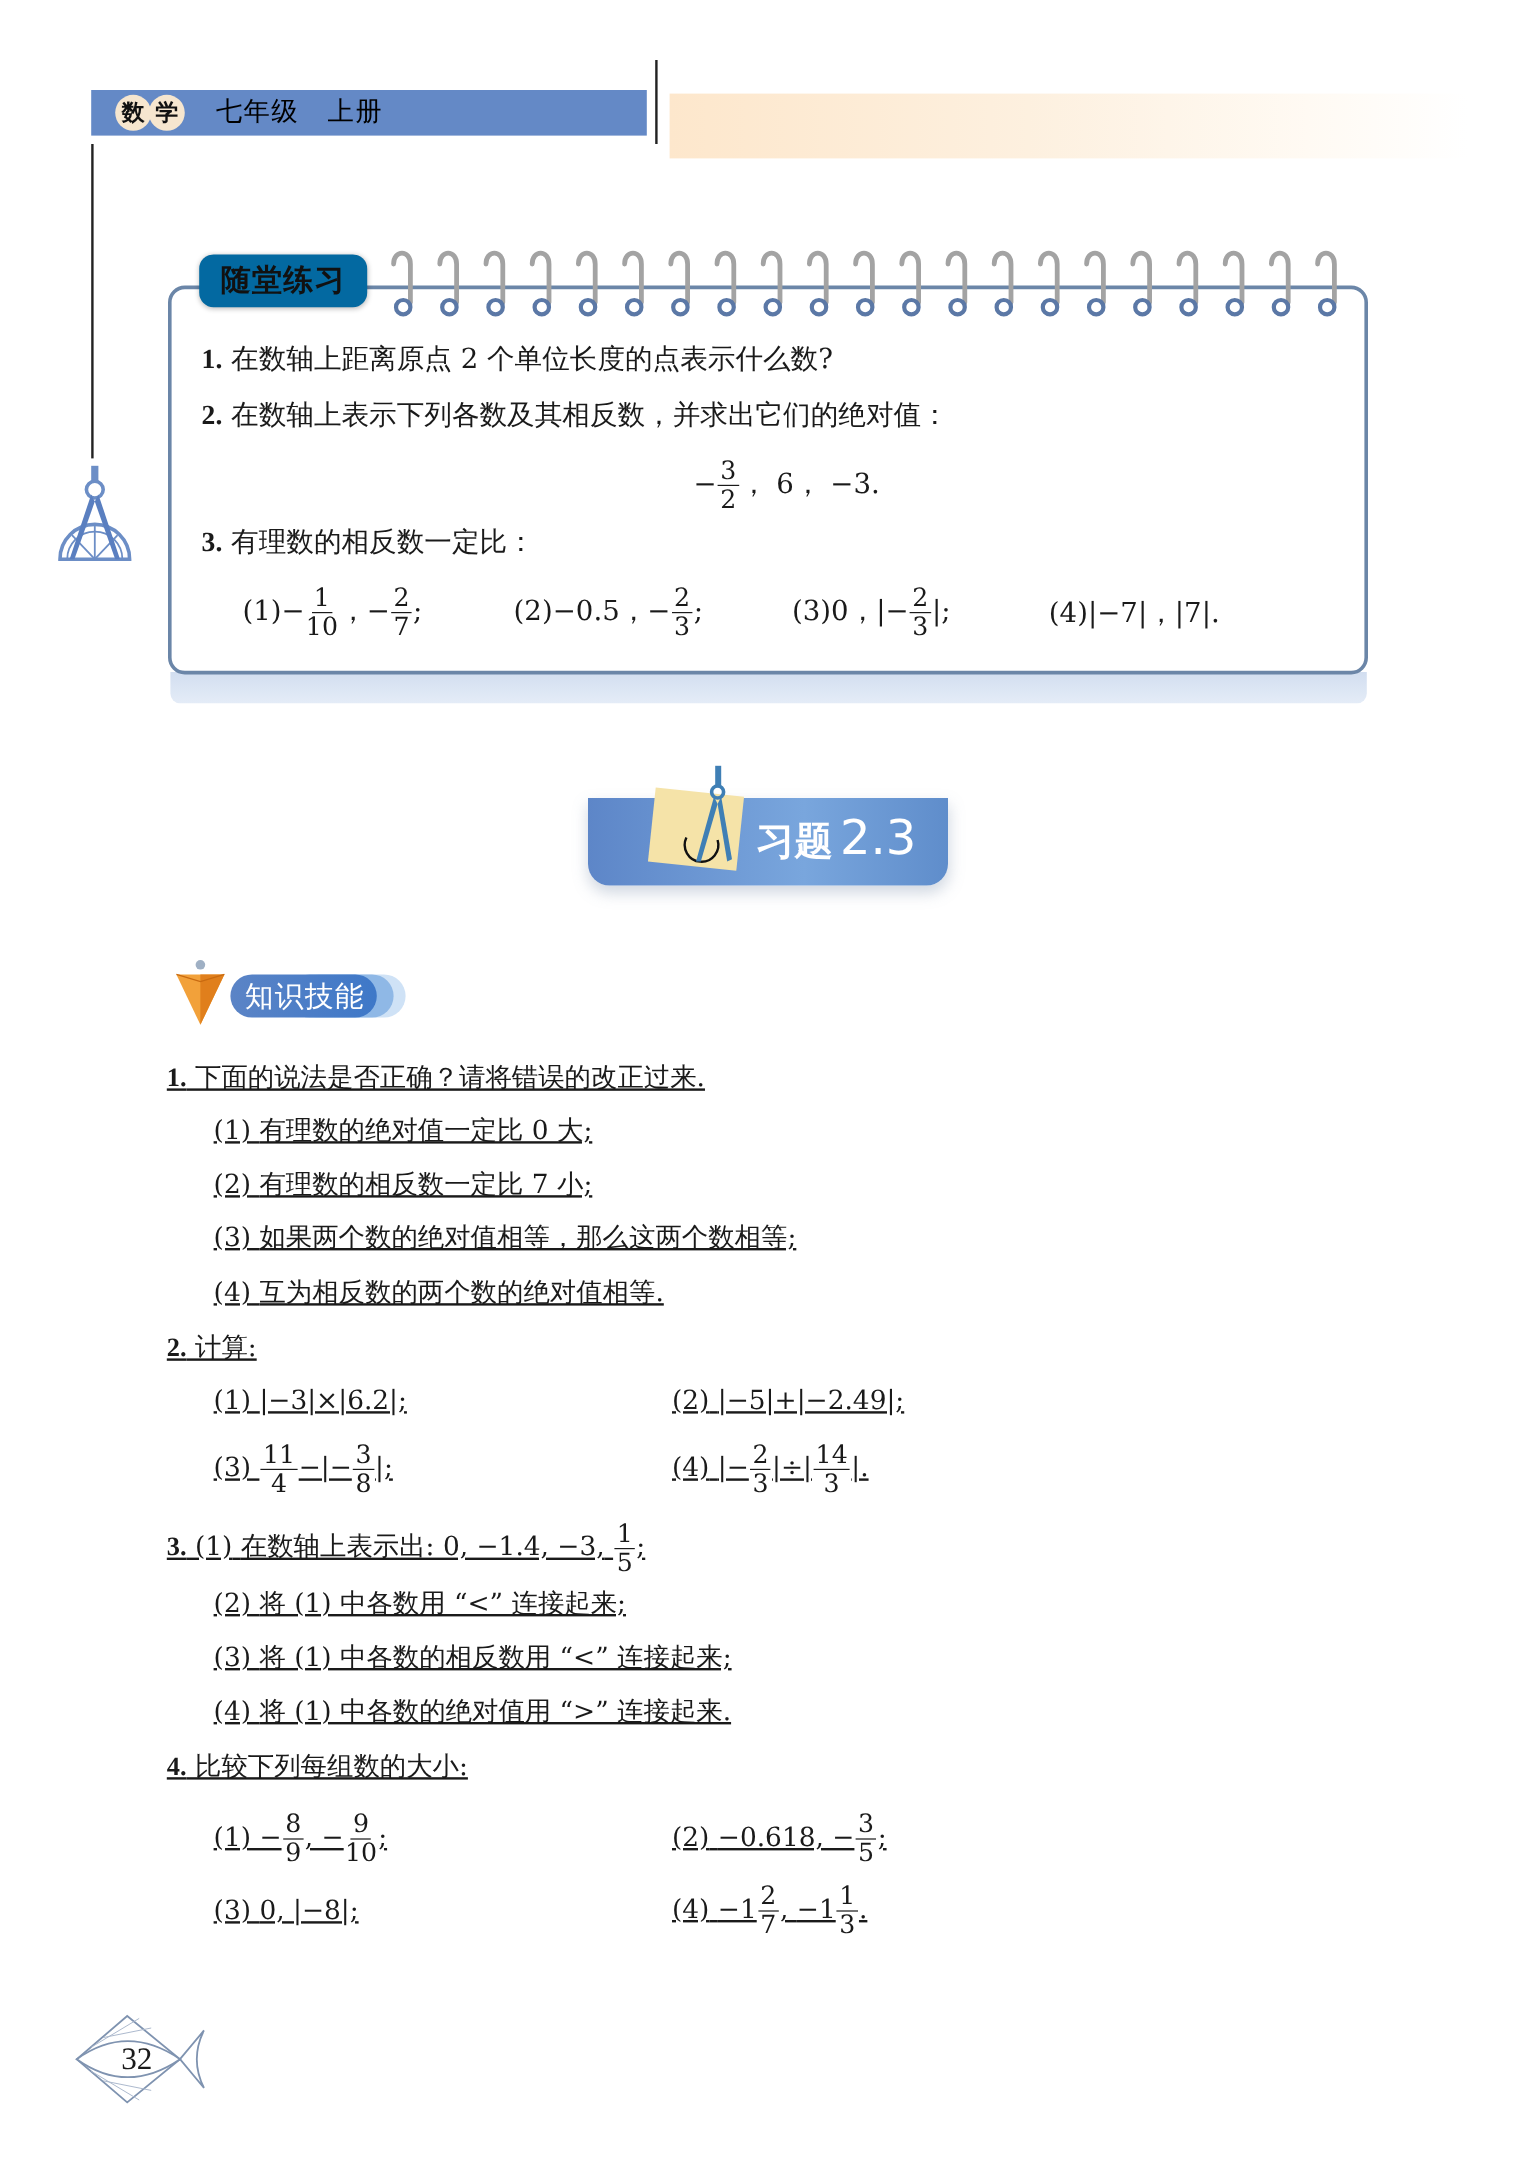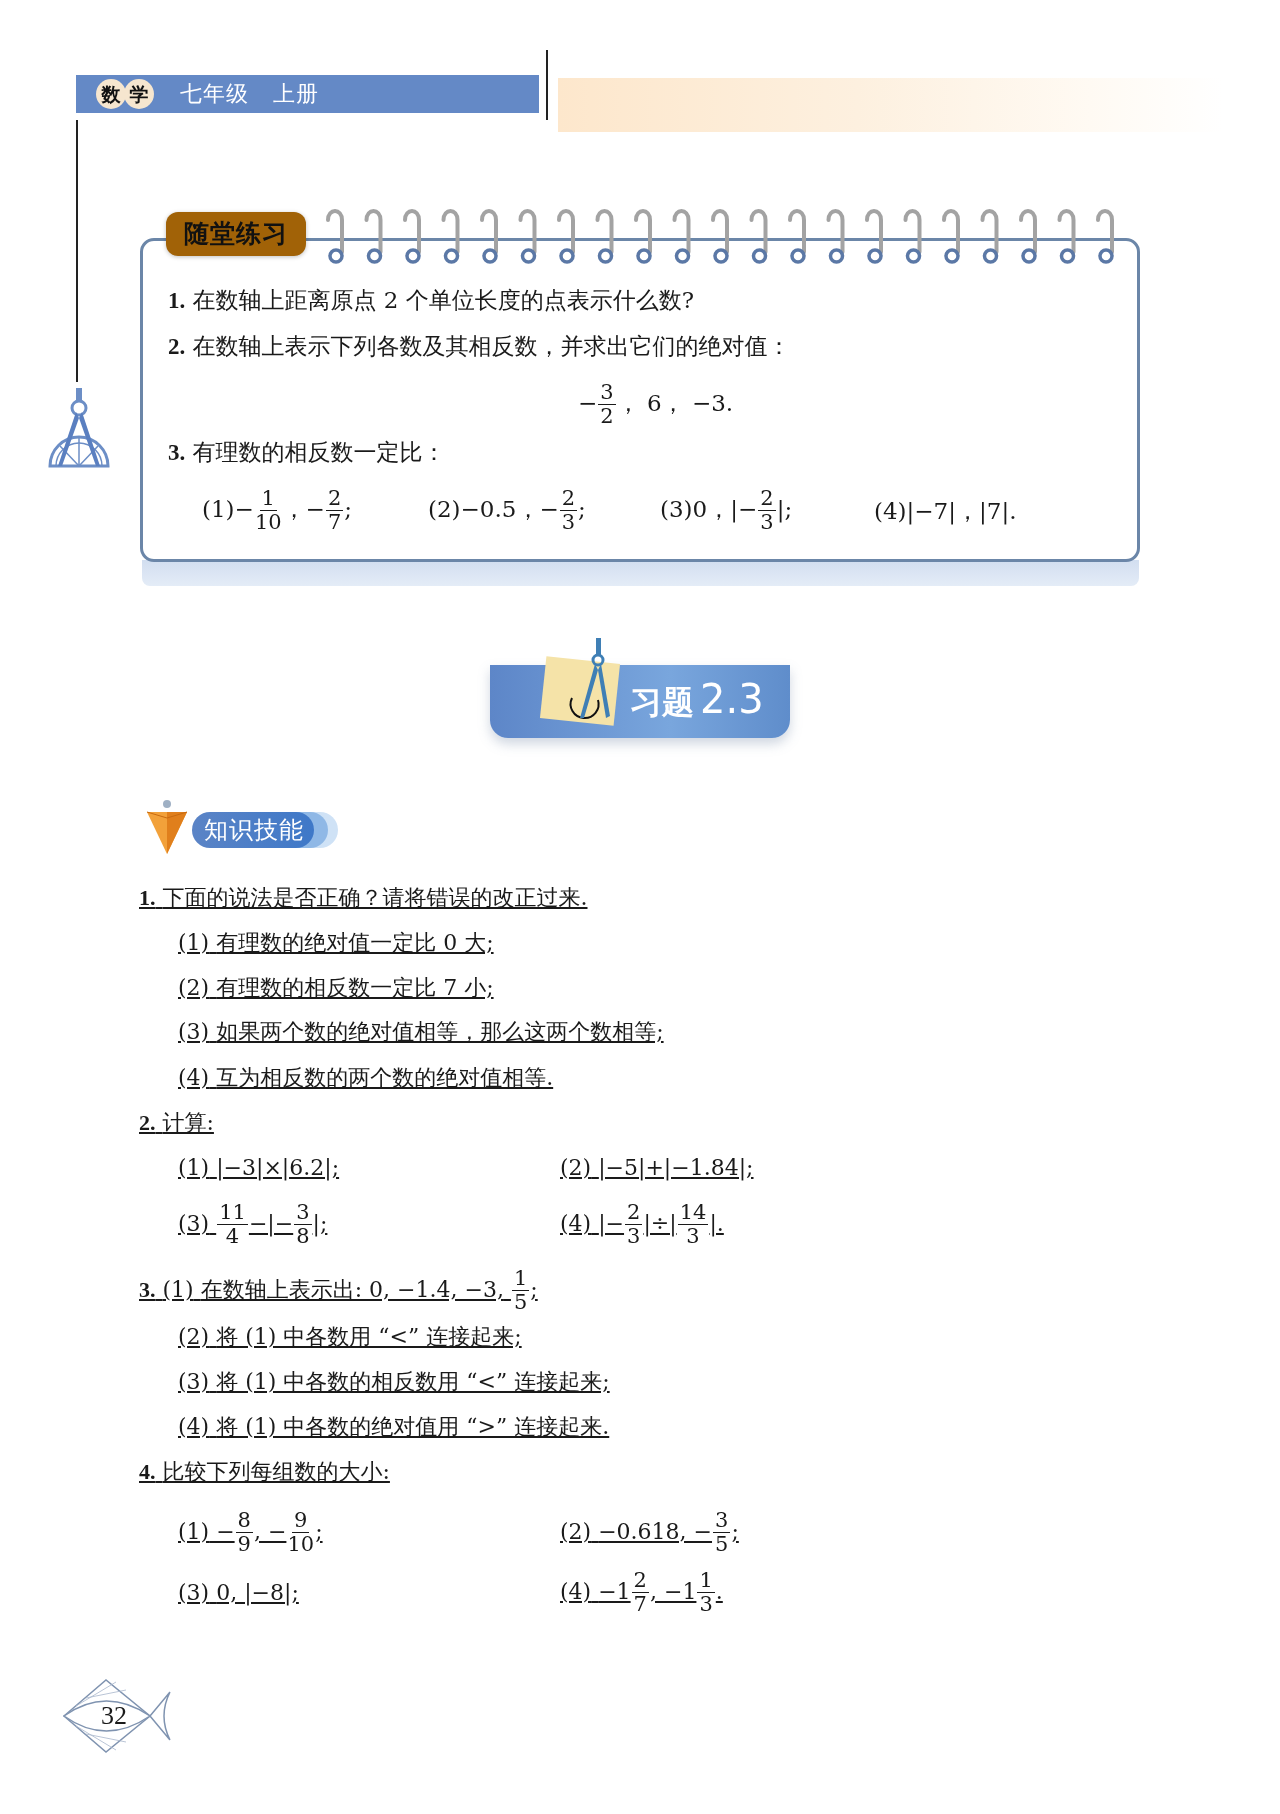--- a/index.html
+++ b/index.html
@@ -3,29 +3,29 @@
 <meta charset="utf-8">
 <style>
   html,body{margin:0;padding:0;}
   body{width:1280px;height:1814px;position:relative;background:#ffffff;overflow:hidden;
        font-family:"DejaVu Serif","Liberation Serif",serif;color:#1a1a1a;}
   .abs{position:absolute;}
   
   .hdr-bar{left:76px;top:75px;width:463px;height:38px;background:#6489c6;}
   .badge{top:4px;width:30px;height:30px;border-radius:50%;background:#f6e6cf;
          font-family:"DejaVu Sans",sans-serif;font-weight:bold;font-size:19px;line-height:30px;text-align:center;color:#111;}
-  .hdr-title{left:104px;top:4px;color:#ffffff;font-family:"DejaVu Sans",sans-serif;font-size:22px;line-height:30px;letter-spacing:1px;white-space:pre;}
+  .hdr-title{left:104px;top:4px;color:#000000;font-family:"DejaVu Sans",sans-serif;font-size:22px;line-height:30px;letter-spacing:1px;white-space:pre;}
   .vdiv{left:546px;top:50px;width:2px;height:70px;background:#222;}
   .orange-bar{left:558px;top:78px;width:665px;height:54px;
      background:linear-gradient(90deg,#fde7cc 0%,#fdf0df 45%,#fffaf3 80%,#ffffff 100%);}
   .vline{left:76px;top:120px;width:2px;height:262px;background:#222;}
   
   .pbox{left:140px;top:238px;width:1000px;height:324px;border:3px solid #6b86a8;border-top-width:3px;border-radius:14px;background:#fff;box-sizing:border-box;}
   .pbox-shadow{left:142px;top:560px;width:997px;height:26px;background:linear-gradient(#d2def0,#e4ecf7);border-radius:0 0 8px 8px;}
-  .plabel{left:166px;top:212px;width:140px;height:44px;background:#a16207;border-radius:12px;box-shadow:0 1px 4px rgba(0,0,0,0.25);
+  .plabel{left:166px;top:212px;width:140px;height:44px;background:#0369a1;border-radius:12px;box-shadow:0 1px 4px rgba(0,0,0,0.25);
           font-family:"DejaVu Sans",sans-serif;font-weight:bold;font-size:25px;line-height:44px;text-align:center;color:#111;letter-spacing:1px;}
   .line{font-size:23px;line-height:30px;white-space:nowrap;}
   .num{font-weight:bold;font-family:"Liberation Serif",serif;}
   .frac{display:inline-flex;flex-direction:column;align-items:center;vertical-align:middle;margin:0 1px;line-height:1;}
   .frac .n{border-bottom:1.5px solid #1a1a1a;padding:0 2px 1px;font-size:21px;}
   .frac .d{padding-top:1px;font-size:21px;}
   
   .banner{left:490px;top:665px;width:300px;height:73px;border-radius:0 0 18px 18px;
           background:linear-gradient(90deg,#5d86c8,#79a6dd 60%,#5f8dcb);box-shadow:0 6px 12px rgba(120,140,170,0.35);}
   .note{left:543px;top:660px;width:74px;height:62px;background:#f5e3a8;transform:rotate(6deg);}
@@ -172,21 +172,21 @@
 </div>
 <div class="abs ex" style="left:178px;top:928px"><span>(1)</span> <span>有理数的绝对值一定比 0 大;</span></div>
 <div class="abs ex" style="left:178px;top:973px"><span>(2)</span> <span>有理数的相反数一定比 7 小;</span></div>
 <div class="abs ex" style="left:178px;top:1017px"><span>(3)</span> <span>如果两个数的绝对值相等，那么这两个数相等;</span></div>
 <div class="abs ex" style="left:178px;top:1063px"><span>(4)</span> <span>互为相反数的两个数的绝对值相等.</span></div>
 
 <div class="abs ex" style="left:139px;top:1108px">
   <span class="num">2.</span> <span>计算:</span>
 </div>
 <div class="abs ex" style="left:178px;top:1153px"><span>(1)</span> <span>|−3|×|6.2|;</span></div>
-<div class="abs ex" style="left:560px;top:1153px"><span>(2)</span> <span>|−5|+|−1.84|;</span></div>
+<div class="abs ex" style="left:560px;top:1153px"><span>(2)</span> <span>|−5|+|−2.49|;</span></div>
 <div class="abs ex" style="left:178px;top:1202px">
   <span>(3)</span> <span class="frac">
       <span class="n">11</span>
       <span class="d">4</span>
     </span><span>−|−</span><span class="frac">
       <span class="n">3</span>
       <span class="d">8</span>
     </span><span>|;</span>
 </div>
 <div class="abs ex" style="left:560px;top:1202px">

